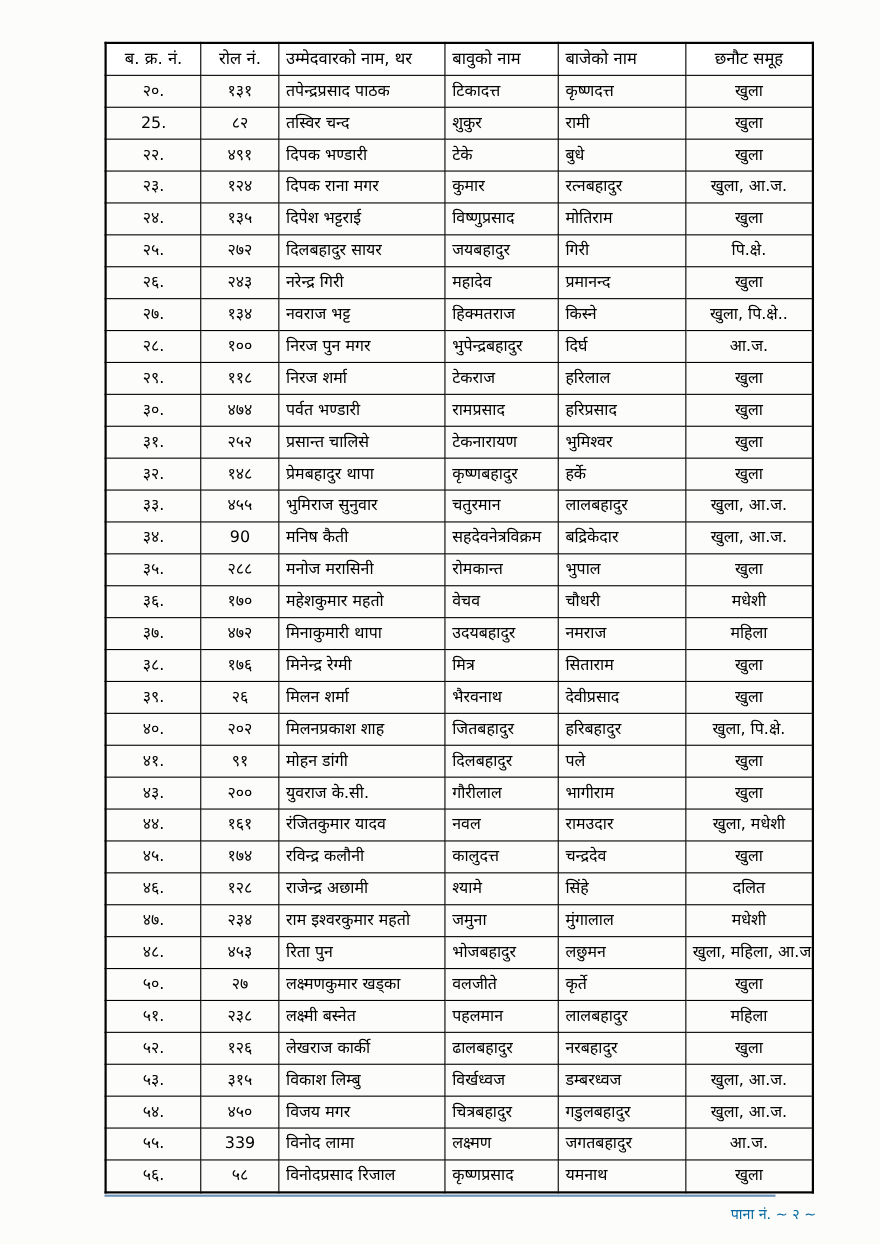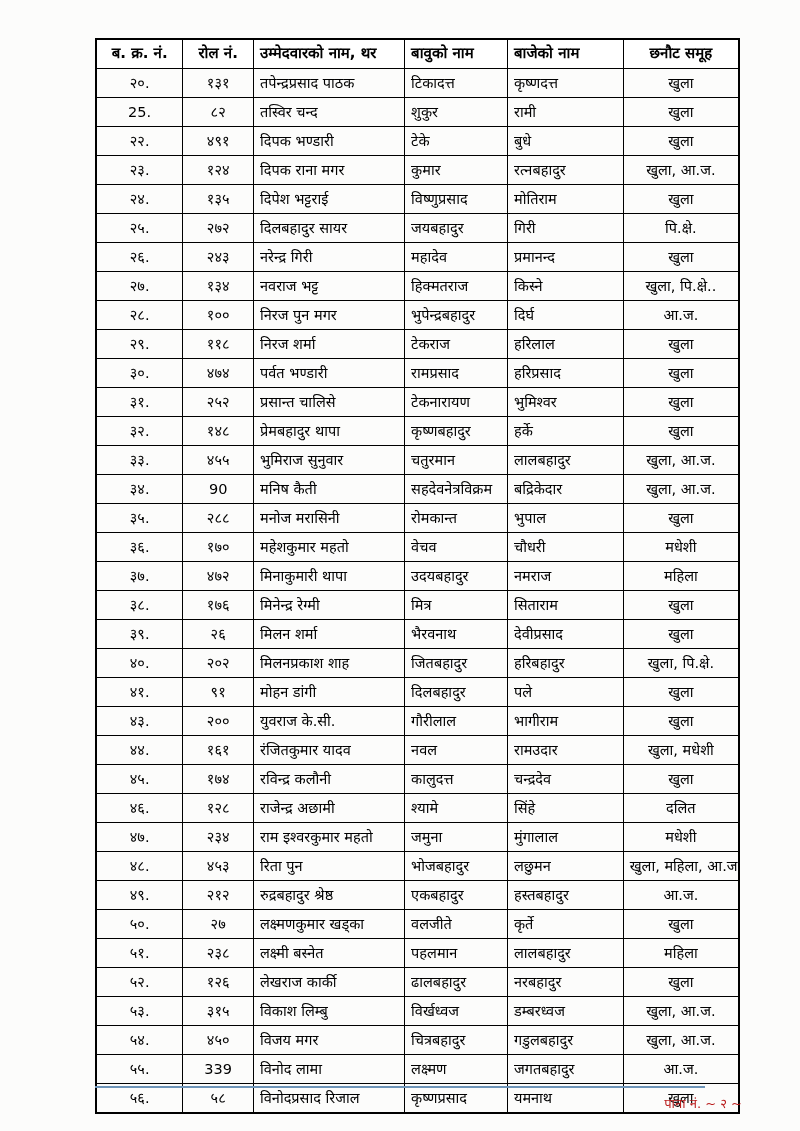--- a/index.html
+++ b/index.html
@@ -24,21 +24,21 @@
   table.cand th, table.cand td {
     border:1px solid #000;
     font-size:14.5px;
     line-height:1.15;
     padding:2px 6px;
     height:24px;
     overflow:hidden;
     white-space:nowrap;
   }
   table.cand th {
-    font-weight:bold;
+    font-weight:normal;
     font-size:15px;
     background:#fff;
   }
   
   .al-c { text-align:center; }
   .al-l { text-align:left; }
   col.c1 { width:13.5%; }
   col.c2 { width:11%; }
   col.c3 { width:23.5%; }
   col.c4 { width:16%; }
@@ -47,21 +47,21 @@
   .footer-line {
     position:absolute;
     left:95px; top:1086px;
     width:610px; height:2px;
     background:#6d94b8;
   }
   .footer-text {
     position:absolute;
     right:58px; top:1094px;
     font-size:13px;
-    color:#b91c1c;
+    color:#0369a1;
   }
 </style>
 </head>
 <body>
 
 <div class="page">
 
   <table class="cand">
     <colgroup>
       <col class="c1">
@@ -300,28 +300,20 @@
         </tr>
         <tr>
           <td class="al-c">४८.</td>
           <td class="al-c">४५३</td>
           <td class="al-l">रिता पुन</td>
           <td class="al-l">भोजबहादुर</td>
           <td class="al-l">लछुमन</td>
           <td class="al-c">खुला, महिला, आ.ज.</td>
         </tr>
         <tr>
-          <td class="al-c">४९.</td>
-          <td class="al-c">२१२</td>
-          <td class="al-l">रुद्रबहादुर श्रेष्ठ</td>
-          <td class="al-l">एकबहादुर</td>
-          <td class="al-l">हस्तबहादुर</td>
-          <td class="al-c">आ.ज.</td>
-        </tr>
-        <tr>
           <td class="al-c">५०.</td>
           <td class="al-c">२७</td>
           <td class="al-l">लक्ष्मणकुमार खड्का</td>
           <td class="al-l">वलजीते</td>
           <td class="al-l">कृर्ते</td>
           <td class="al-c">खुला</td>
         </tr>
         <tr>
           <td class="al-c">५१.</td>
           <td class="al-c">२३८</td>

